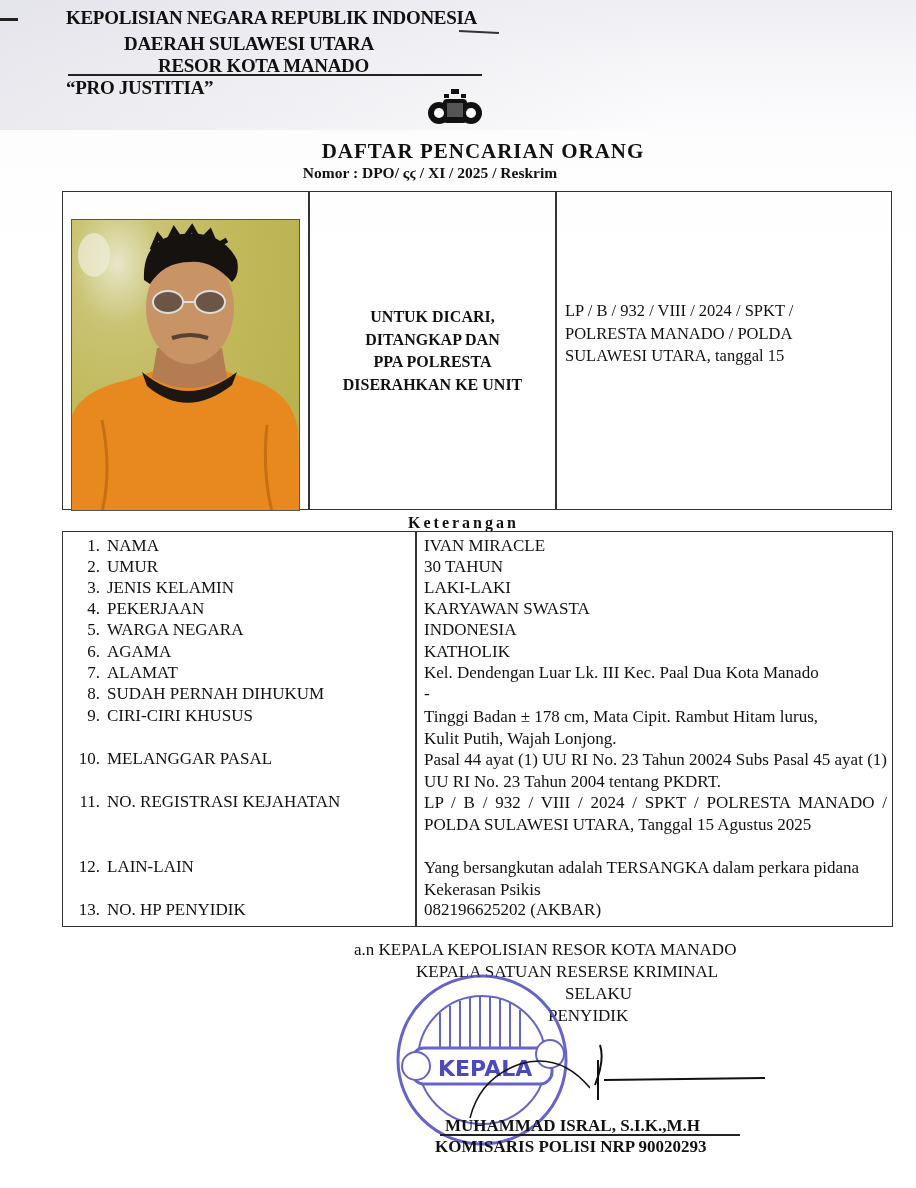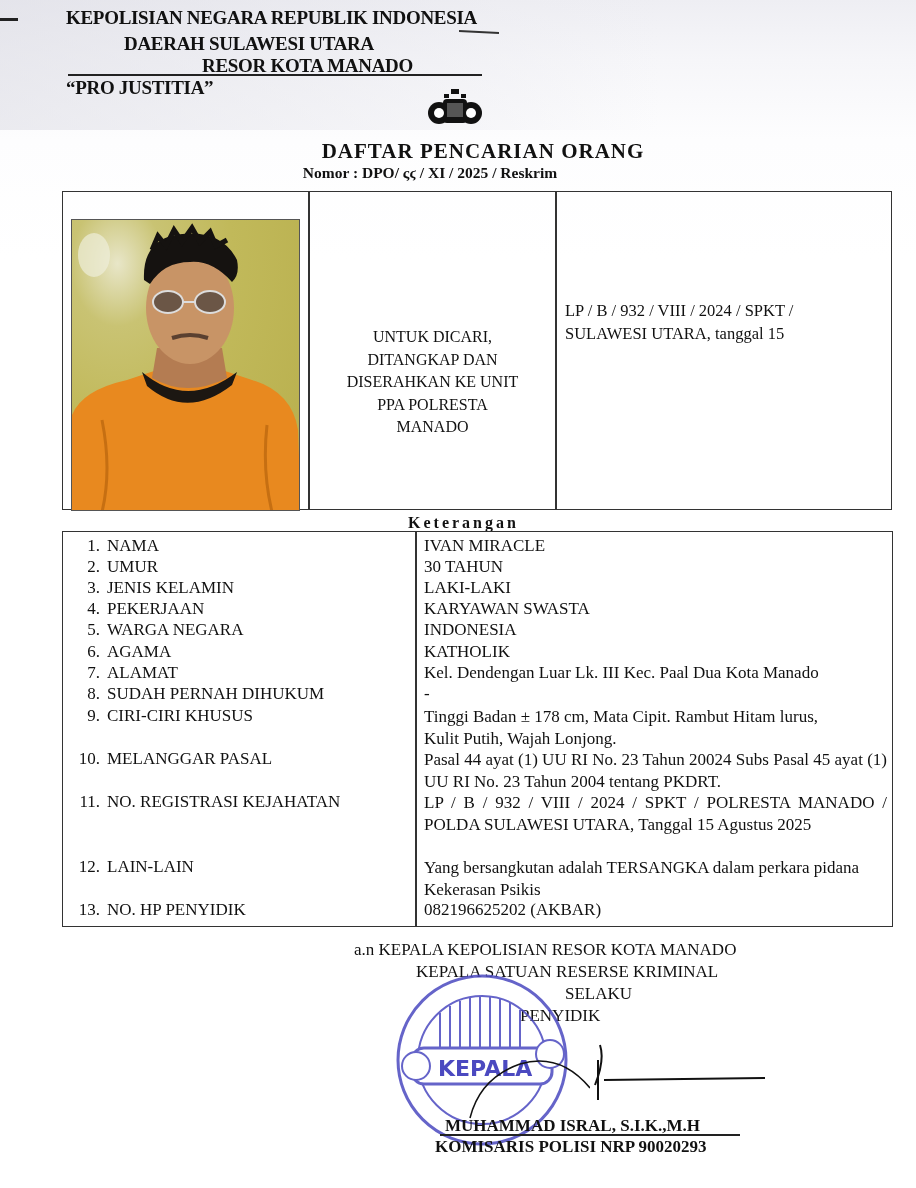--- a/index.html
+++ b/index.html
@@ -10,39 +10,39 @@
     color:#111;
   }
   .abs { position:absolute; }
   .shade { position:absolute; left:0; top:0; width:916px; height:130px;
     background: linear-gradient(90deg, rgba(220,220,228,0.55) 0, rgba(235,235,240,0.3) 55%, rgba(255,255,255,0) 72%); pointer-events:none; }
   .dash { left:0; top:18px; width:18px; height:3px; background:#222; }
 
   .hdr { font-weight:bold; font-size:19px; letter-spacing:-0.3px; white-space:nowrap; }
   .h1 { left:66px; top:7px; }
   .h2 { left:124px; top:33px; }
-  .h3 { left:158px; top:55px;margin-left:44px; }
+  .h3 { left:158px; top:55px; }
   .hline { left:68px; top:74px; width:414px; height:1.5px; background:#222; }
   .pro { left:66px; top:77px; }
   .h1-tick { left:459px; top:31px; width:40px; height:2px; background:#333; transform:rotate(3deg); }
 
   .logo { left:427px; top:88px; width:56px; height:38px; }
 
   .title { left:0; width:916px; top:139px; text-align:center; }
   .title span { font-weight:bold; font-size:21px; letter-spacing:1px; text-decoration-thickness:2px; padding-left:50px; }
   .nomor { left:0; width:790px; top:164px; text-align:center; font-weight:bold; font-size:15.5px; }
   .nomor span { padding-left:70px; }
 
   
   .box { left:62px; top:191px; width:830px; height:319px; border:1.6px solid #333; box-sizing:border-box; }
   .vl1 { left:308px; top:191px; width:1.6px; height:319px; background:#333; }
   .vl2 { left:555px; top:191px; width:1.6px; height:319px; background:#333; }
   .photo { left:71px; top:219px; width:229px; height:292px; overflow:hidden; border:1px solid #555; box-sizing:border-box;
     background: radial-gradient(ellipse at 20% 15%, #e8e6c8 0, #c9c373 18%, #c1b95a 45%, #b7ae4c 100%); }
-  .order { left:315px; top:306px; width:235px; text-align:center; font-weight:normal; font-size:16px; line-height:22.5px;margin-top:20px; }
+  .order { left:315px; top:306px; width:235px; text-align:center; font-weight:bold; font-size:16px; line-height:22.5px; }
   .lp { left:565px; top:300px; width:325px; font-size:16.5px; line-height:22.5px; }
 
   .ket { left:408px; top:514px; font-weight:bold; font-size:16px; letter-spacing:3px; }
 
   
   .tbl { left:62px; top:531px; width:831px; height:396px; border:1.6px solid #333; box-sizing:border-box; }
   .tbl-vl { left:415px; top:531px; width:1.6px; height:396px; background:#333; }
   .lbl { font-size:17px; white-space:nowrap; }
   .lbl .n { display:inline-block; width:28px; text-align:right; margin-right:7px; }
   .val { left:424px; font-size:17px; white-space:nowrap; }
@@ -108,27 +108,27 @@
 
     <path d="M100 118 Q118 112 136 118" stroke="#5a4030" stroke-width="4" fill="none"></path>
 
     <ellipse cx="22" cy="35" rx="16" ry="22" fill="#eeeeda" opacity="0.7"></ellipse>
   </svg>
 </div>
 
 <div class="abs order">
   <div>UNTUK DICARI,</div>
   <div>DITANGKAP DAN</div>
+  <div>PPA POLRESTA</div>
   <div>DISERAHKAN KE UNIT</div>
-  <div>PPA POLRESTA</div>
-  <div>MANADO</div>
 </div>
 
 <div class="abs lp">
   <div>LP / B / 932 / VIII / 2024 / SPKT /</div>
+  <div>POLRESTA MANADO / POLDA</div>
   <div>SULAWESI UTARA, tanggal 15</div>
 </div>
 
 <div class="abs ket">Keterangan</div>
 <div class="abs tbl"></div>
 <div class="abs tbl-vl"></div>
 
 <div class="abs lbl" style="left:72px;top:536px"><span class="n">1.</span><span>NAMA</span></div>
 <div class="abs lbl" style="left:72px;top:557px"><span class="n">2.</span><span>UMUR</span></div>
 <div class="abs lbl" style="left:72px;top:578px"><span class="n">3.</span><span>JENIS KELAMIN</span></div>
@@ -153,21 +153,21 @@
 <div class="abs val" style="top:684px">-</div>
 <div class="abs valw" style="top:706px;width:400px">Tinggi Badan ± 178 cm, Mata Cipit. Rambut Hitam lurus, Kulit Putih, Wajah Lonjong.</div>
 <div class="abs valw just" style="top:749px">Pasal 44 ayat (1) UU RI No. 23 Tahun 20024 Subs Pasal 45 ayat (1) UU RI No. 23 Tahun 2004 tentang PKDRT.</div>
 <div class="abs valw just" style="top:792px">LP / B / 932 / VIII / 2024 / SPKT / POLRESTA MANADO / POLDA SULAWESI UTARA, Tanggal 15 Agustus 2025</div>
 <div class="abs valw" style="top:857px;width:455px">Yang bersangkutan adalah TERSANGKA dalam perkara pidana Kekerasan Psikis</div>
 <div class="abs val" style="top:900px">082196625202 (AKBAR)</div>
 
 <div class="abs sig" style="left:354px;top:940px">a.n KEPALA KEPOLISIAN RESOR KOTA MANADO</div>
 <div class="abs sig" style="left:416px;top:962px">KEPALA SATUAN RESERSE KRIMINAL</div>
 <div class="abs sig" style="left:565px;top:984px">SELAKU</div>
-<div class="abs sig" style="left:520px;top:1006px">PENYIDIK</div>
+<div class="abs sig" style="left:548px;top:1006px">PENYIDIK</div>
 
 <div class="abs" style="left:390px;top:968px;width:200px;height:180px">
   <svg width="200" height="180" viewBox="0 0 200 180">
     <g fill="none" stroke="#4b49c0" opacity="0.85">
       <circle cx="92" cy="92" r="84" stroke-width="3"></circle>
       <circle cx="92" cy="92" r="64" stroke-width="2"></circle>
       <g stroke-width="2">
         <line x1="50" y1="45" x2="50" y2="80"></line>
           <line x1="60" y1="38" x2="60" y2="80"></line>
         <line x1="70" y1="33" x2="70" y2="80"></line>

